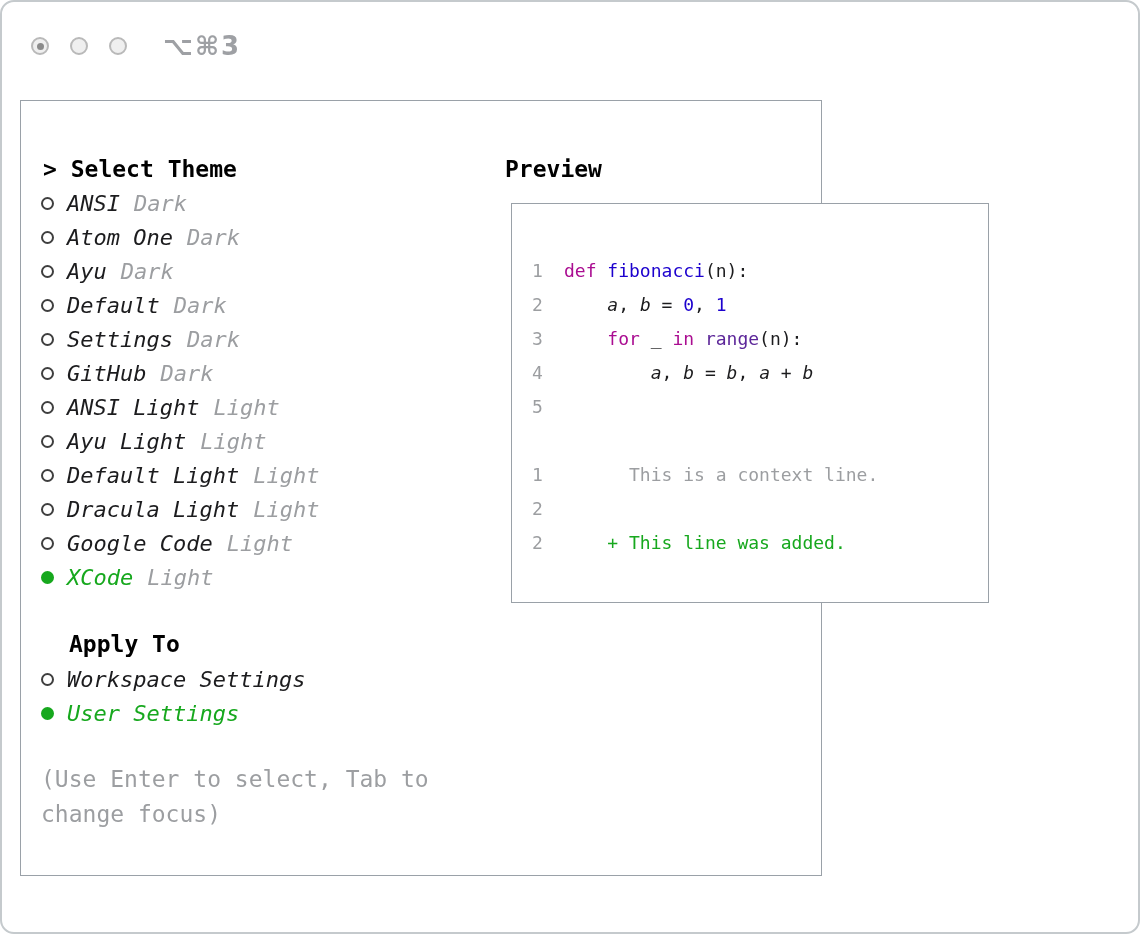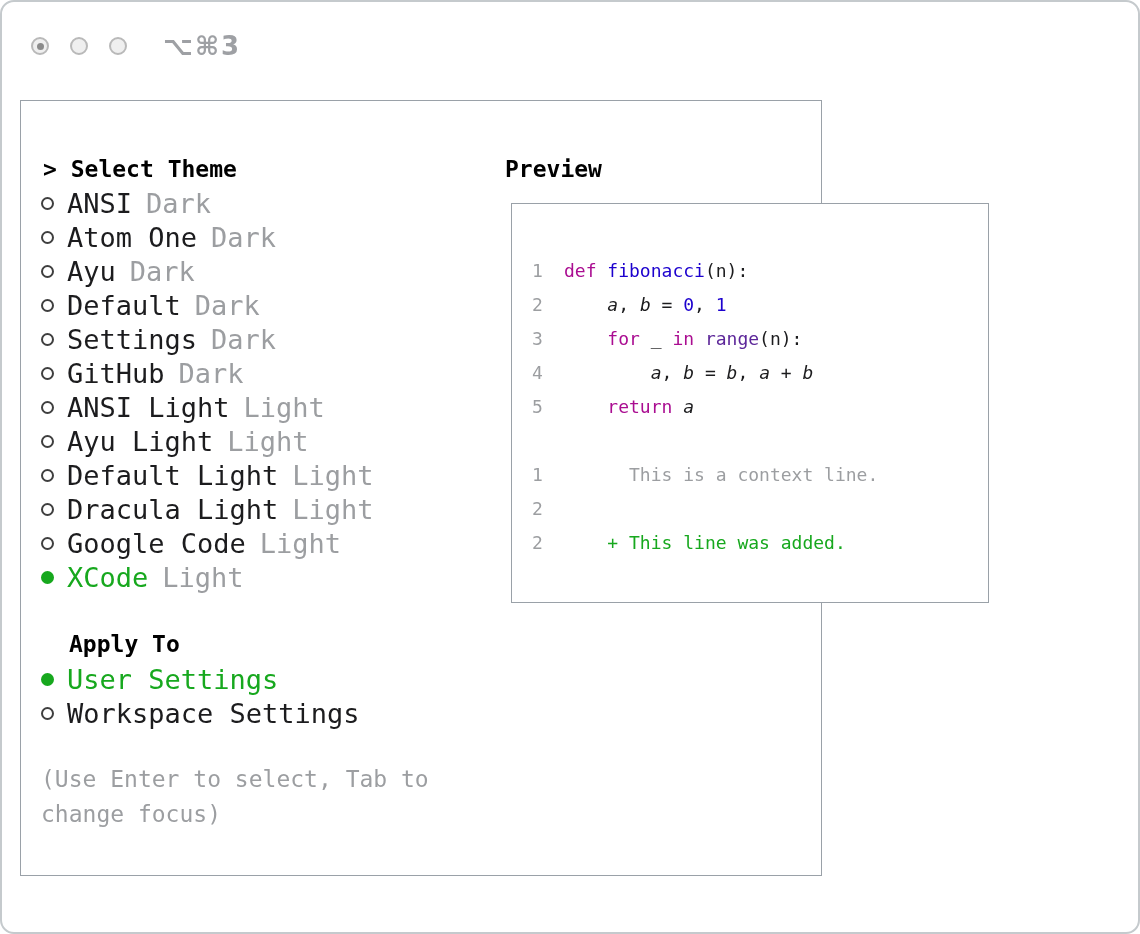--- a/index.html
+++ b/index.html
@@ -41,21 +41,21 @@
   }
   .hdr { font-size:23px; font-weight:700; color:#000; line-height:34px; position:absolute; white-space:nowrap; }
   .sel-hdr { left:22px; top:51px; }
   .apply-hdr { left:48px; top:526px; }
   .preview-hdr { left:484px; top:51px; }
 
   .theme-list { position:absolute; left:20px; top:85px; }
   .apply-list { position:absolute; left:20px; top:561px; }
   .item {
     display:flex; align-items:center;
-    height:34px; font-size:27px; white-space:nowrap; cursor:default;
+    height:34px; font-size:22px; white-space:nowrap; cursor:default;font-style:italic;
   }
   .bullet {
     width:13px; height:13px; border-radius:50%;
     border:2px solid #3f3f3f; background:transparent;
     margin-right:13px; flex:none;
   }
   .bullet.on { background:var(--green); border-color:var(--green); }
   .name { color:#1c1c1e; }
   .name.green { color:var(--green); }
   .variant { color:var(--muted); margin-left:14px; }
@@ -164,40 +164,40 @@
           <span class="bullet on"></span>
           <span class="name green">XCode</span>
           <span class="variant">Light</span>
         </div>
       </div>
 
     <div class="hdr apply-hdr">Apply To</div>
 
     <div class="apply-list" id="apply-list">
         <div class="item">
+          <span class="bullet"></span>
+          <span class="name">Workspace Settings</span>
+        </div>
+        <div class="item">
           <span class="bullet on"></span>
           <span class="name green">User Settings</span>
-        </div>
-        <div class="item">
-          <span class="bullet"></span>
-          <span class="name">Workspace Settings</span>
         </div>
       </div>
 
     <div class="hint">(Use Enter to select, Tab to change focus)</div>
 
     <div class="hdr preview-hdr">Preview</div>
 
     <div class="preview-box">
       <div class="code-lines" id="code-lines">
           <div class="code-line"><span class="lineno">1</span><span class="content"><span class="tk-keyword">def </span><span class="tk-function">fibonacci</span><span class="tk-plain">(n):</span></span></div>
           <div class="code-line"><span class="lineno">2</span><span class="content"><span class="tk-plain">    </span><span class="tk-var">a</span><span class="tk-plain">, </span><span class="tk-var">b</span><span class="tk-plain"> = </span><span class="tk-number">0</span><span class="tk-plain">, </span><span class="tk-number">1</span></span></div>
           <div class="code-line"><span class="lineno">3</span><span class="content"><span class="tk-plain">    </span><span class="tk-keyword">for</span><span class="tk-plain"> _ </span><span class="tk-keyword">in</span><span class="tk-plain"> </span><span class="tk-builtin">range</span><span class="tk-plain">(n):</span></span></div>
           <div class="code-line"><span class="lineno">4</span><span class="content"><span class="tk-plain">        </span><span class="tk-var">a</span><span class="tk-plain">, </span><span class="tk-var">b</span><span class="tk-plain"> = </span><span class="tk-var">b</span><span class="tk-plain">, </span><span class="tk-var">a</span><span class="tk-plain"> + </span><span class="tk-var">b</span></span></div>
-          <div class="code-line"><span class="lineno">5</span><span class="content"><span class="tk-plain">    </span><span class="tk-keyword">return</span><span class="tk-plain"> </span><span class="tk-var">a</span></span></div>
+          <div class="code-line"><span class="lineno">5</span></div>
           <div class="code-line"><span class="lineno"></span><span class="content"></span></div>
           <div class="code-line"><span class="lineno">1</span><span class="content"><span class="tk-context">      This is a context line.</span></span></div>
           <div class="code-line"><span class="lineno">2</span></div>
           <div class="code-line"><span class="lineno">2</span><span class="content"><span class="tk-added">    + This line was added.</span></span></div>
         </div>
     </div>
 
   </div>
 </div>
 

